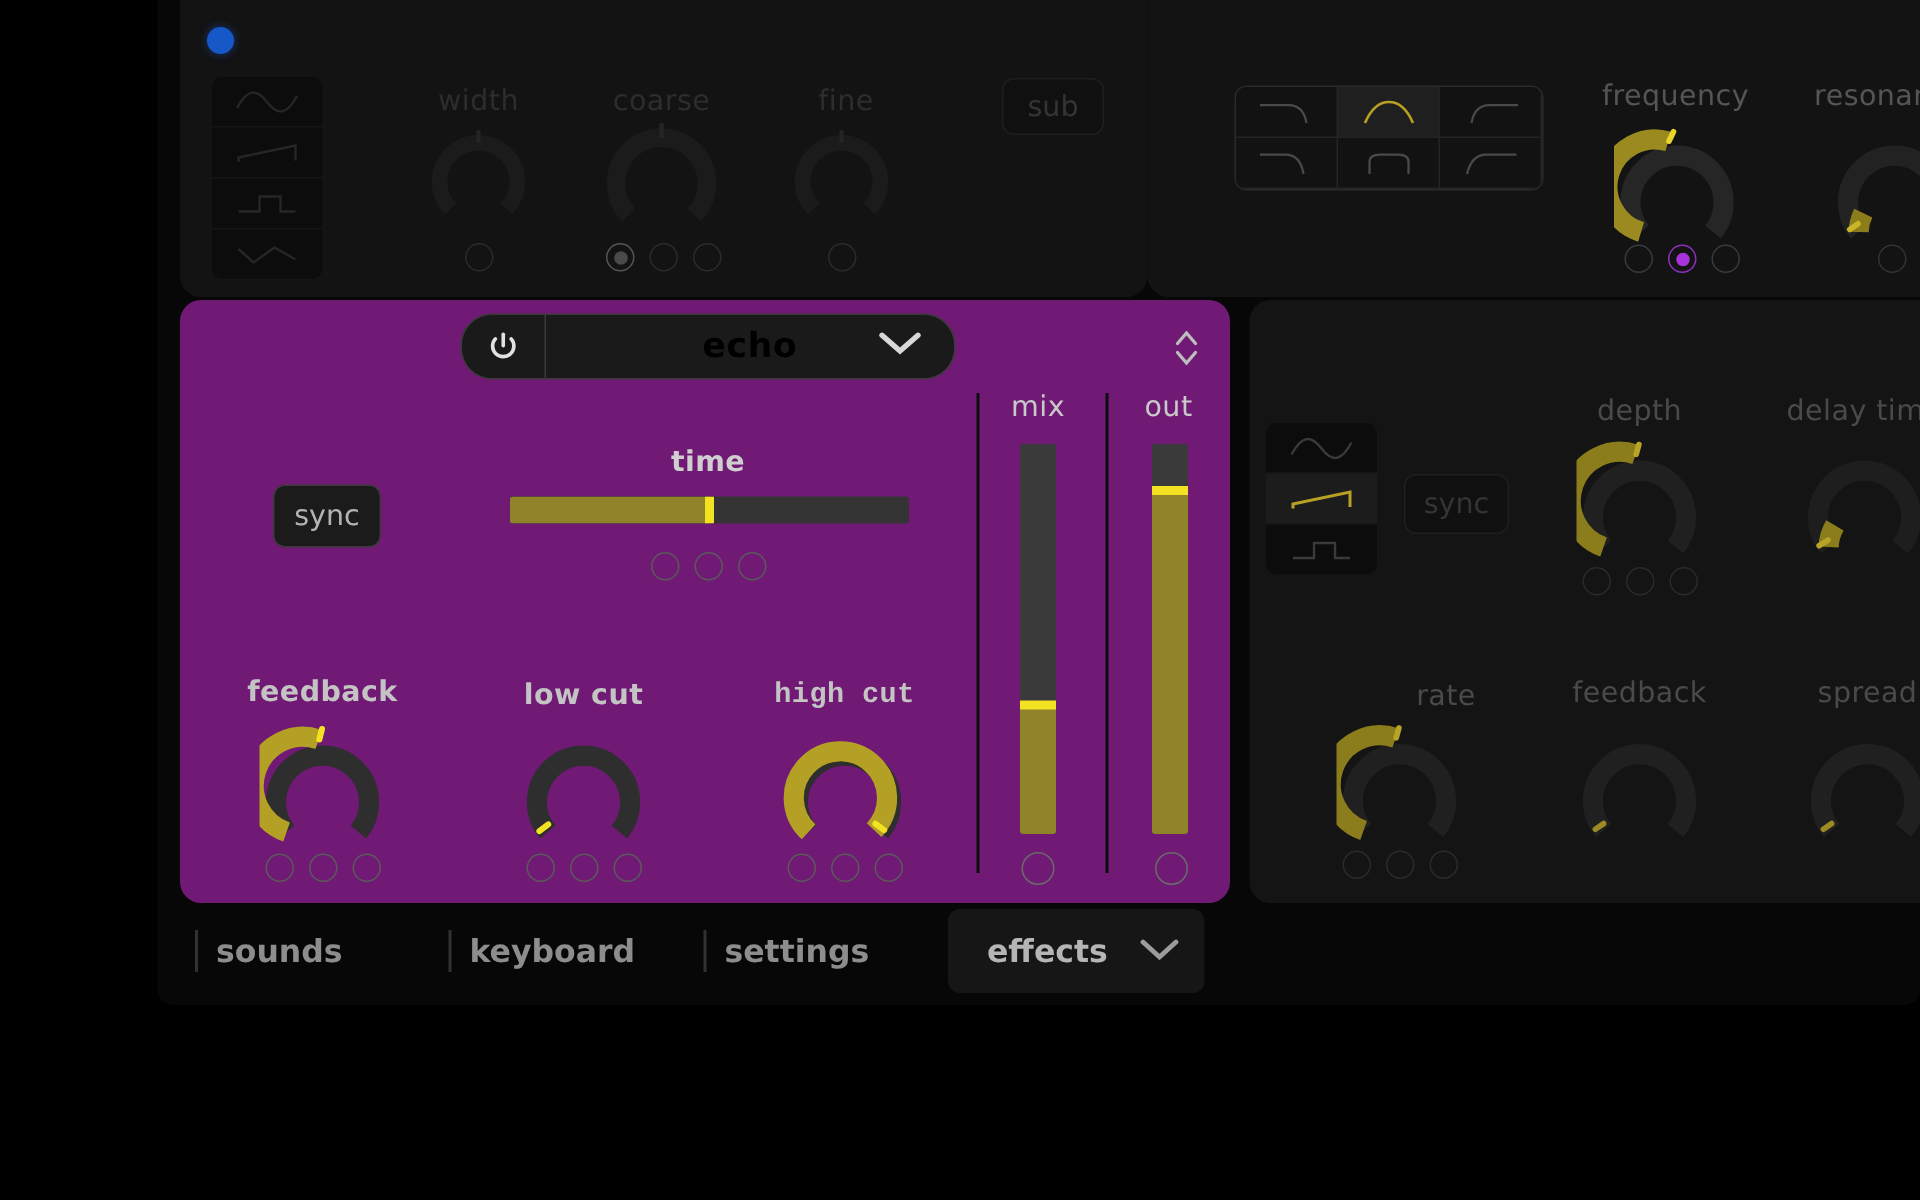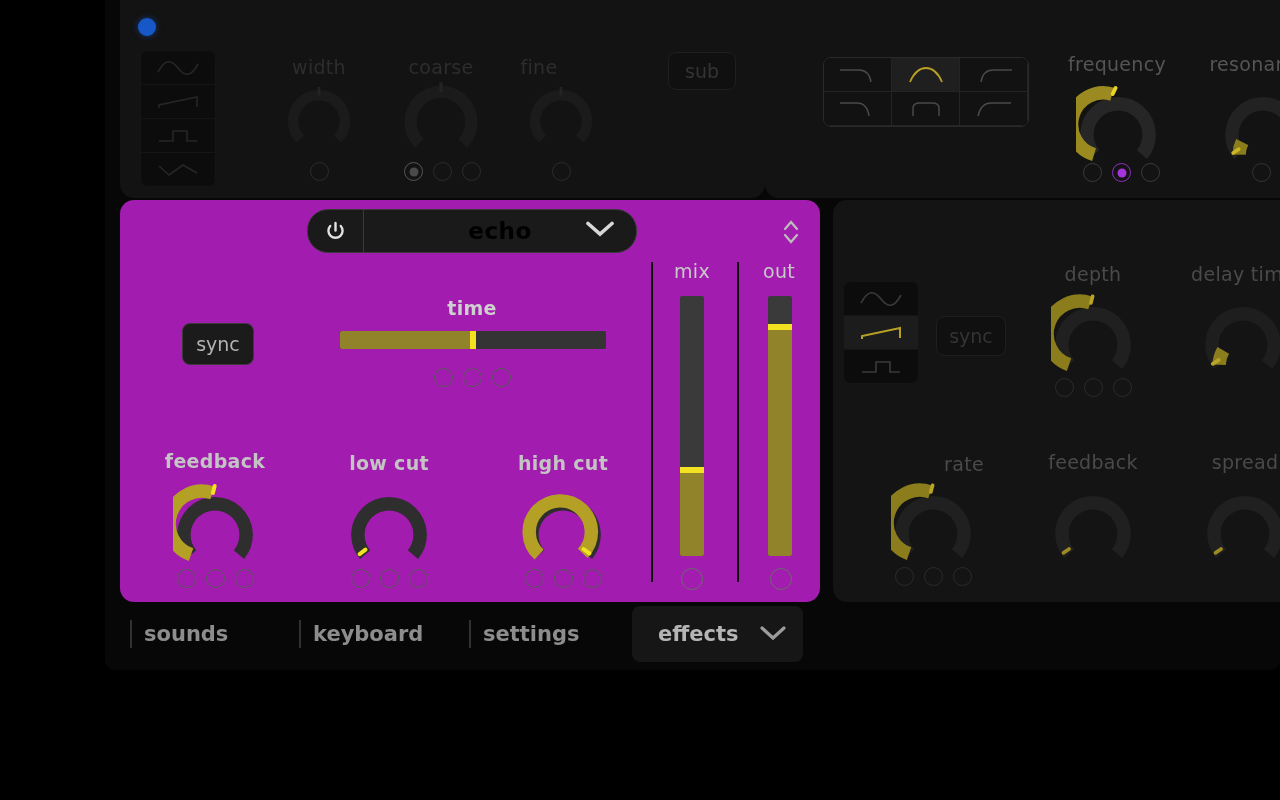--- a/index.html
+++ b/index.html
@@ -21,21 +21,21 @@
   }
 
   
   .panel{position:absolute;border-radius:14px;background:#161616;}
 
   
   #osc-panel{left:120px;top:-52px;width:645px;height:250px;background:#131313;}
   
   #filter-panel{left:765px;top:-52px;width:530px;height:250px;background:#131313;}
   
-  #echo-panel{left:120px;top:200px;width:700px;height:402px;background:#a21caf;}
+  #echo-panel{left:120px;top:200px;width:700px;height:402px;background:#701a75;}
   
   #chorus-panel{left:833px;top:200px;width:460px;height:402px;background:#141414;}
 
   
   .led{position:absolute;width:18px;height:18px;border-radius:50%;}
   .led.blue{background:#1658c8;box-shadow:0 0 6px rgba(30,90,210,.55);}
 
   
   .mod-header{
     position:absolute;display:flex;align-items:stretch;height:42px;
@@ -157,21 +157,21 @@
       </div>
       <div class="wbtn" style="height:33px;">
         <svg width="46" height="18" viewBox="0 0 46 18">
             <path d="M4 5 L14 14 L28 4 L42 12" fill="none" stroke="#262626" stroke-width="1.6"></path>
           </svg>
       </div>
     </div>
 
     <div class="lbl dimmed ctr" style="left:199px;top:108px;">width</div>
     <div class="lbl dimmed ctr" style="left:321px;top:108px;">coarse</div>
-    <div class="lbl dimmed ctr" style="left:419px;top:108px;text-align:right;">fine</div>
+    <div class="lbl dimmed ctr" style="left:444px;top:108px;text-align:right;">fine</div>
 
     <div class="knob small" style="left:164px;top:132px;">
       <svg viewBox="0 0 100 100">
         <path d="M23.5 84.5 A37 37 0 1 1 76.5 84.5" fill="none" stroke="#1b1b1b" stroke-width="15" stroke-linecap="butt"></path>
         <line x1="50" y1="10" x2="50" y2="22" stroke="#242424" stroke-width="4"></line>
       </svg>
     </div>
     <div class="knob" style="left:280px;top:126px;">
       <svg viewBox="0 0 100 100">
         <path d="M23.5 84.5 A37 37 0 1 1 76.5 84.5" fill="none" stroke="#1b1b1b" stroke-width="15" stroke-linecap="butt"></path>
@@ -403,21 +403,21 @@
         <path d="M21.5 86.5 A37 37 0 1 1 78.5 86.5" fill="none" stroke="#2e2e2e" stroke-width="16" stroke-linecap="butt"></path>
         <line x1="22.0" y1="80.5" x2="15.0" y2="85.8" stroke="#f2e222" stroke-width="4.8" stroke-linecap="round"></line>
       </svg>
     </div>
     <div class="dots" style="left:231px;top:369px;">
       <div class="dot"></div>
       <div class="dot"></div>
       <div class="dot"></div>
     </div>
 
-    <div class="lbl ctr" style="left:443px;top:252px;color:#c4c4c4;font-weight:bold;">high cut</div>
+    <div class="lbl ctr" style="left:443px;top:252px;color:#c4c4c4;font-weight:bold;font-family:Liberation Mono, monospace;">high cut</div>
     <div class="knob" style="left:401px;top:282px;width:84px;height:84px;">
       <svg viewBox="0 0 100 100" style="width:84px;height:84px;">
         <path d="M21.5 86.5 A37 37 0 1 1 78.5 86.5" fill="none" stroke="#2e2e2e" stroke-width="16" stroke-linecap="butt"></path>
         <path d="M21.5 86.5 A37 37 0 1 1 73.5 85.0" fill="none" stroke="#b5a026" stroke-width="16" stroke-linecap="butt"></path>
         <line x1="74.5" y1="80.0" x2="81.5" y2="85.0" stroke="#f2e222" stroke-width="4.8" stroke-linecap="round"></line>
       </svg>
     </div>
     <div class="dots" style="left:405px;top:369px;">
       <div class="dot"></div>
       <div class="dot"></div>

